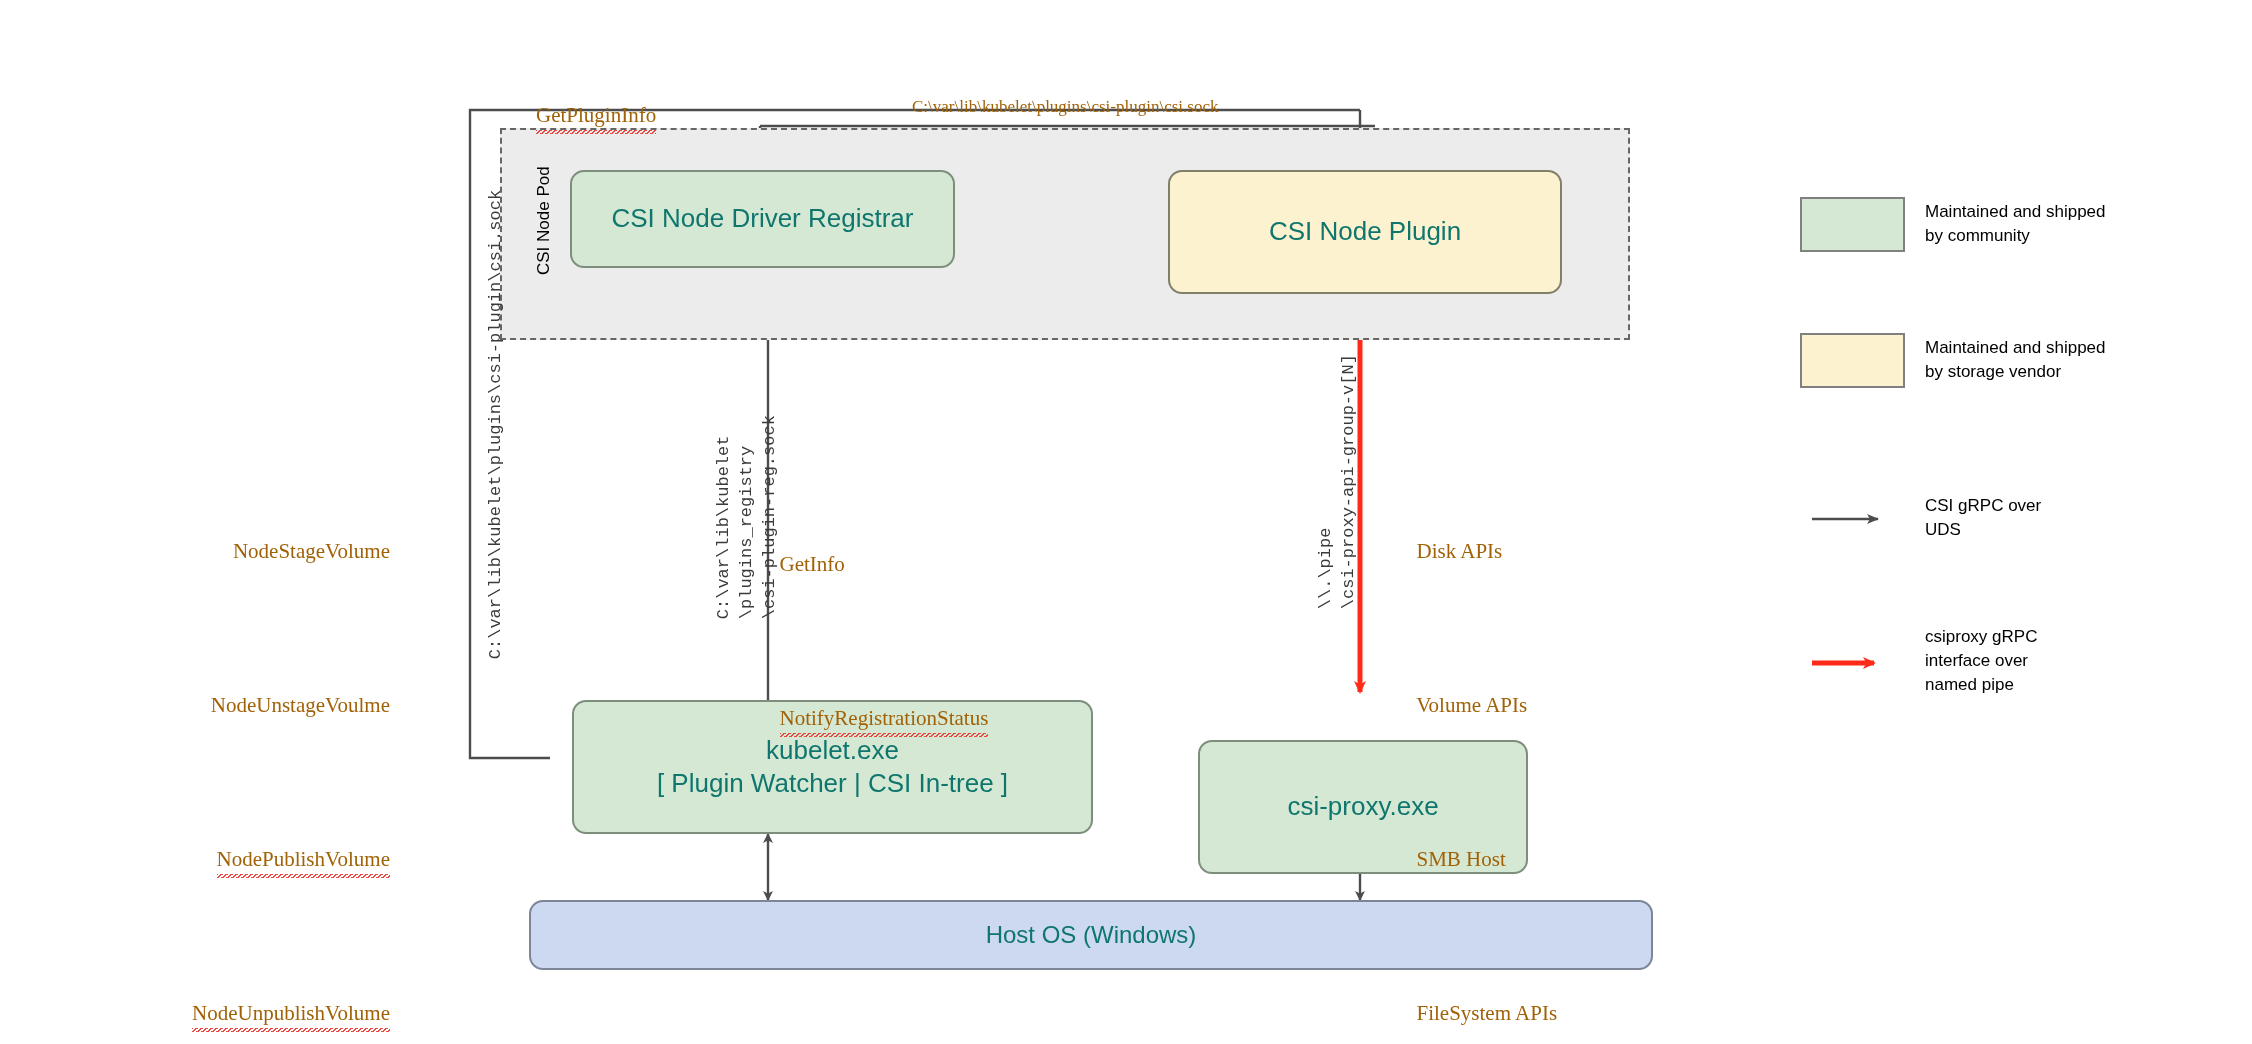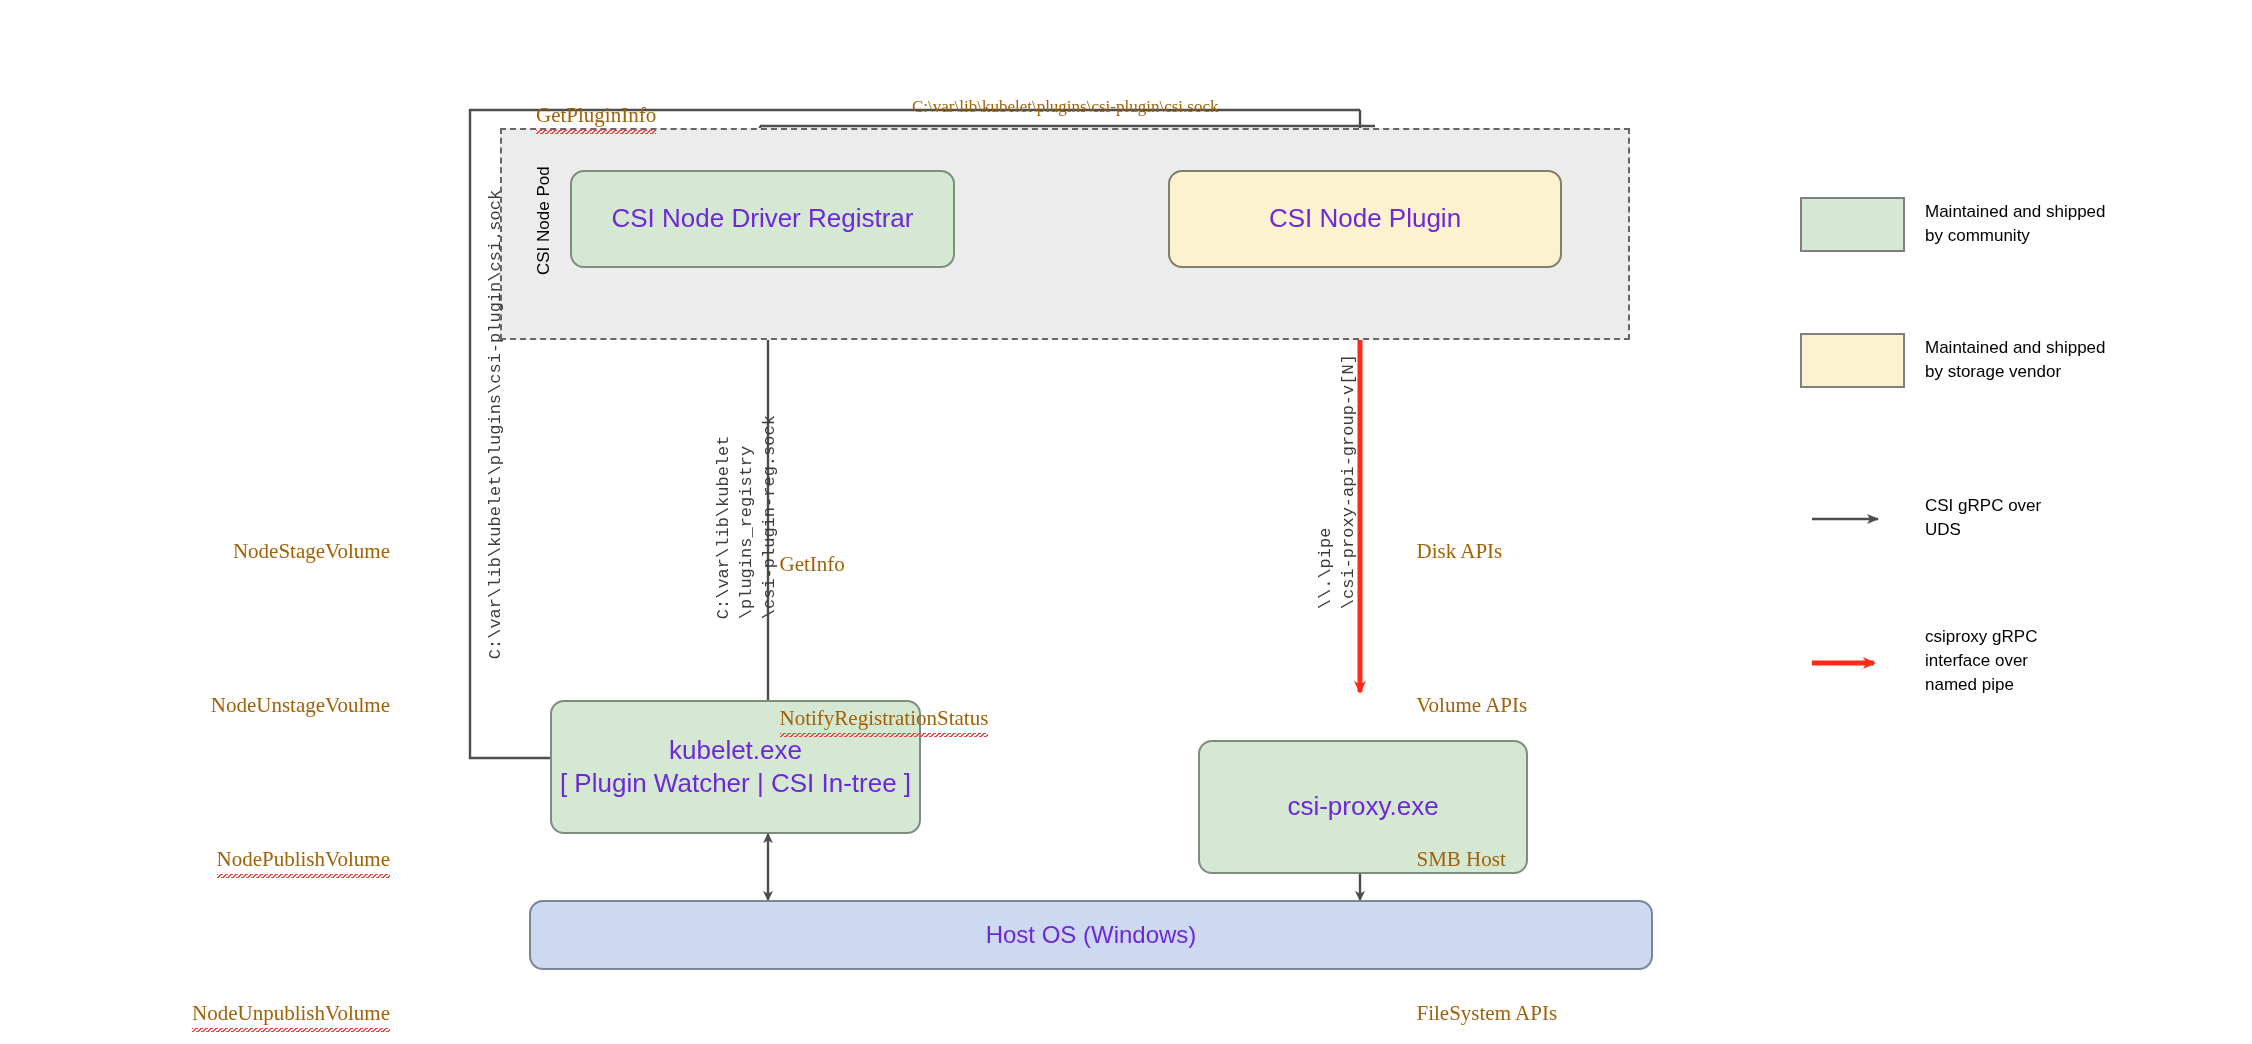--- a/index.html
+++ b/index.html
@@ -33,21 +33,21 @@
   .node-box {
     position: absolute;
     box-sizing: border-box;
     border: 2px solid #666666;
     border-radius: 14px;
     display: flex;
     align-items: center;
     justify-content: center;
     text-align: center;
     font-family: "Liberation Sans", sans-serif;
-    color: #6d28d9;
+    color: #0f766e;
     line-height: 1.28;
   }
   .fill-green { background: #d5e8d4; border-color: #7e8e7d; }
   .fill-yellow { background: #fcf2d0; border-color: #7f7f6a; }
   .fill-blue  { background: #ccd9f1; border-color: #7d8699; margin-left: 16px; }
 
   .pod-region {
     position: absolute;
     box-sizing: border-box;
     background: #ececec;
@@ -178,25 +178,25 @@
     </g>
   </svg>
 
   <div class="pod-region" style="left:500px; top:128px; width:1130px; height:212px;"></div>
   <div class="pod-label" style="left:534px; top:275px;">CSI Node Pod</div>
 
   <div class="node-box fill-green" style="left:570px; top:170px; width:385px; height:98px; font-size:26px;">
     <span>CSI Node Driver Registrar</span>
   </div>
 
-  <div class="node-box fill-yellow" style="left:1168px; top:170px; width:394px; height:98px; font-size:26px;">
+  <div class="node-box fill-yellow" style="left:1168px; top:170px; width:394px; height:124px; font-size:26px;">
     <span>CSI Node Plugin</span>
   </div>
 
-  <div class="node-box fill-green" style="left:550px; top:700px; width:371px; height:134px; font-size:26px; flex-direction:column;">
+  <div class="node-box fill-green" style="left:572px; top:700px; width:521px; height:134px; font-size:26px; flex-direction:column;">
     <span>kubelet.exe</span>
     <span>[ Plugin Watcher | CSI In-tree ]</span>
   </div>
 
   <div class="node-box fill-green" style="left:1198px; top:692px; width:330px; height:134px; font-size:26px;margin-top:48px;">
     <span>csi-proxy.exe</span>
   </div>
 
   <div class="node-box fill-blue" style="left:513px; top:900px; width:1124px; height:70px; font-size:24px;">
     <span>Host OS (Windows)</span>

